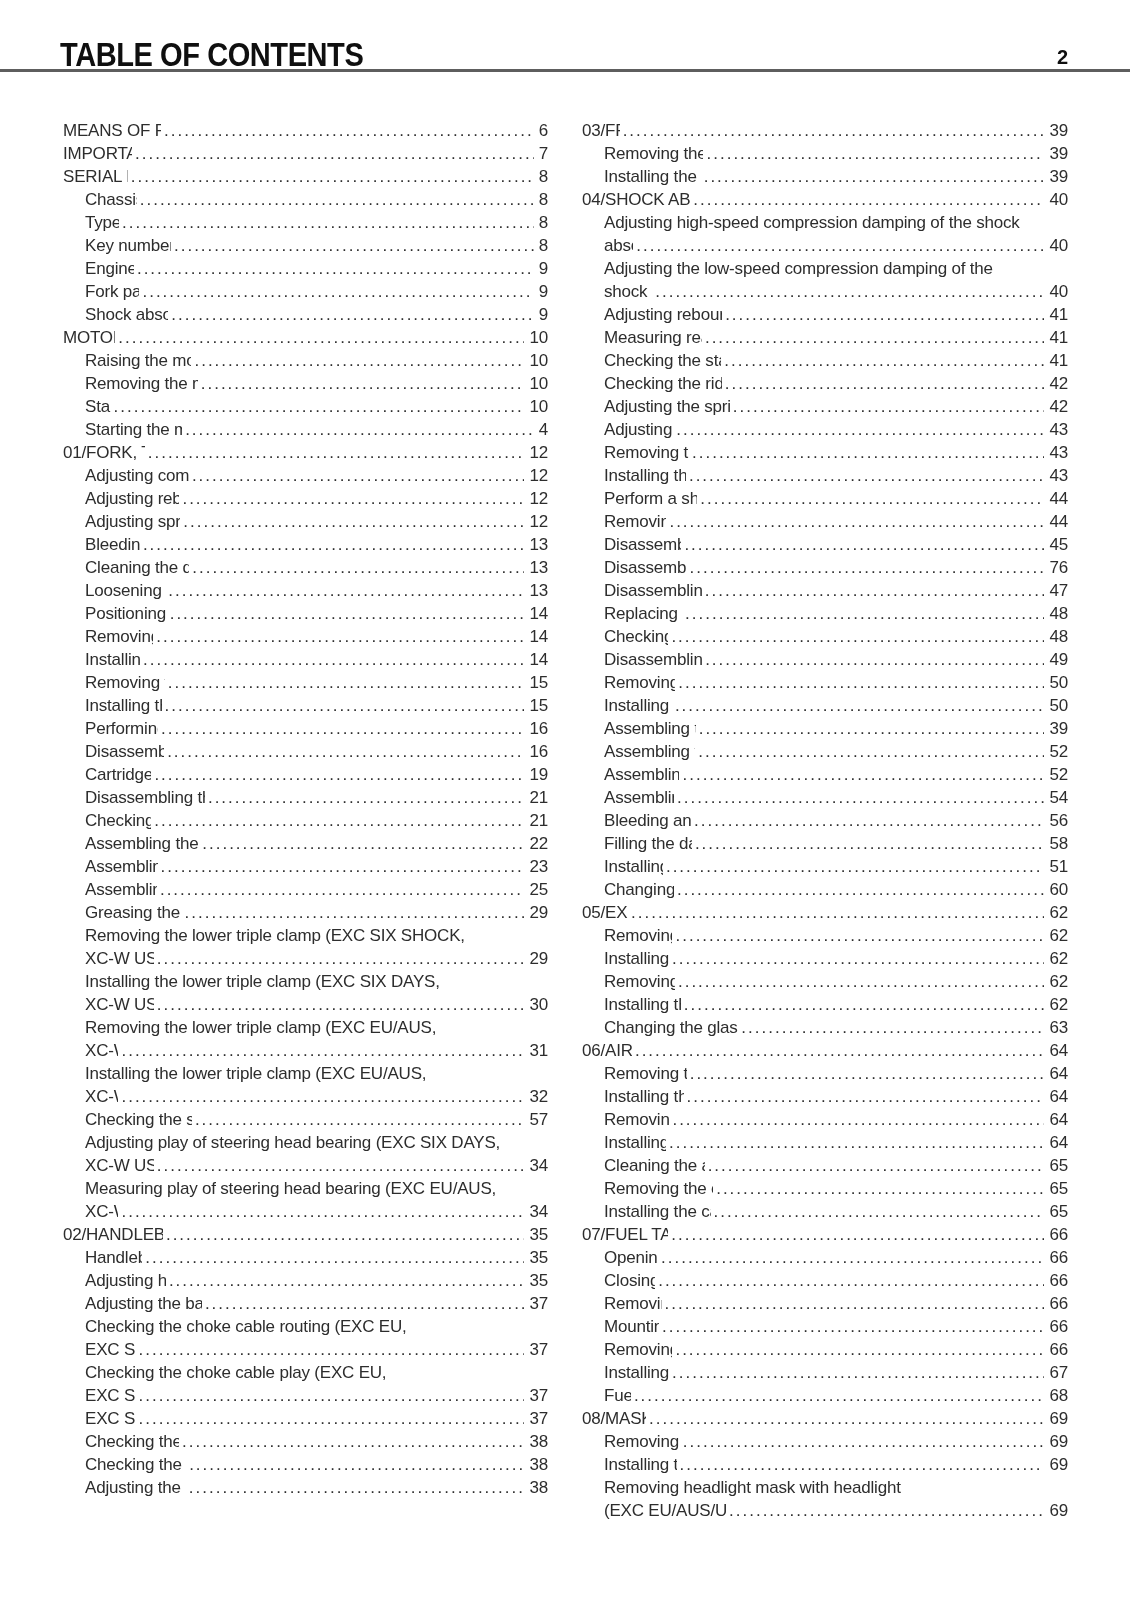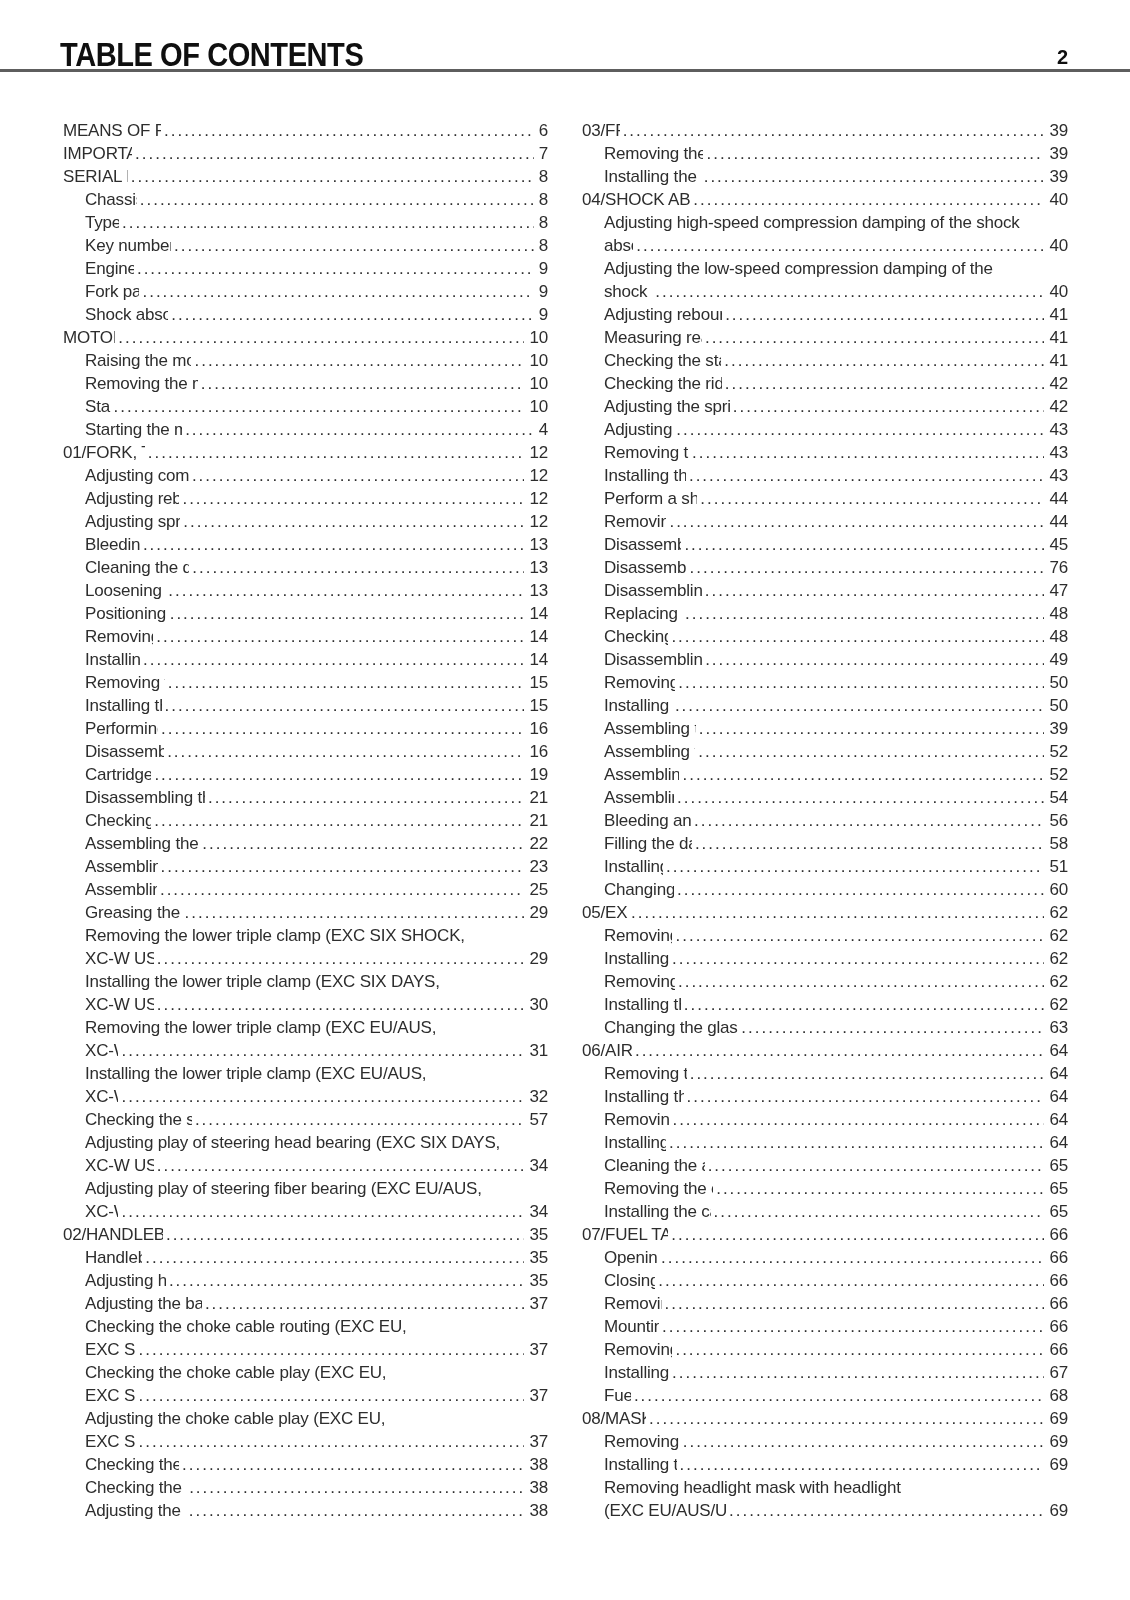--- a/index.html
+++ b/index.html
@@ -355,21 +355,21 @@
       </div>
       <div class="entry lvl1">
         <div class="wrapline">Adjusting play of steering head bearing (EXC SIX DAYS,</div>
         <div class="row">
           <span class="t">XC-W USA, EXC USA)</span>
           <span class="dots"></span>
           <span class="pg">34</span>
         </div>
       </div>
       <div class="entry lvl1">
-        <div class="wrapline">Adjusting play of steering fiber bearing (EXC EU/AUS,</div>
+        <div class="wrapline">Measuring play of steering head bearing (EXC EU/AUS,</div>
         <div class="row">
           <span class="t">XC-W ZA)</span>
           <span class="dots"></span>
           <span class="pg">34</span>
         </div>
       </div>
       <div class="entry">
         <div class="row">
           <span class="t">02/HANDLEBAR, INSTRUMENTS</span>
           <span class="dots"></span>
@@ -407,21 +407,20 @@
       </div>
       <div class="entry lvl1">
         <div class="wrapline">Checking the choke cable play (EXC EU,</div>
         <div class="row">
           <span class="t">EXC SIX DAYS)</span>
           <span class="dots"></span>
           <span class="pg">37</span>
         </div>
       </div>
       <div class="entry lvl1">
-        <div class="wrapline">Adjusting the choke cable play (EXC EU,</div>
         <div class="row">
           <span class="t">EXC SIX DAYS)</span>
           <span class="dots"></span>
           <span class="pg">37</span>
         </div>
       </div>
       <div class="entry lvl1">
         <div class="row">
           <span class="t">Checking the throttle cable routing</span>
           <span class="dots"></span>

